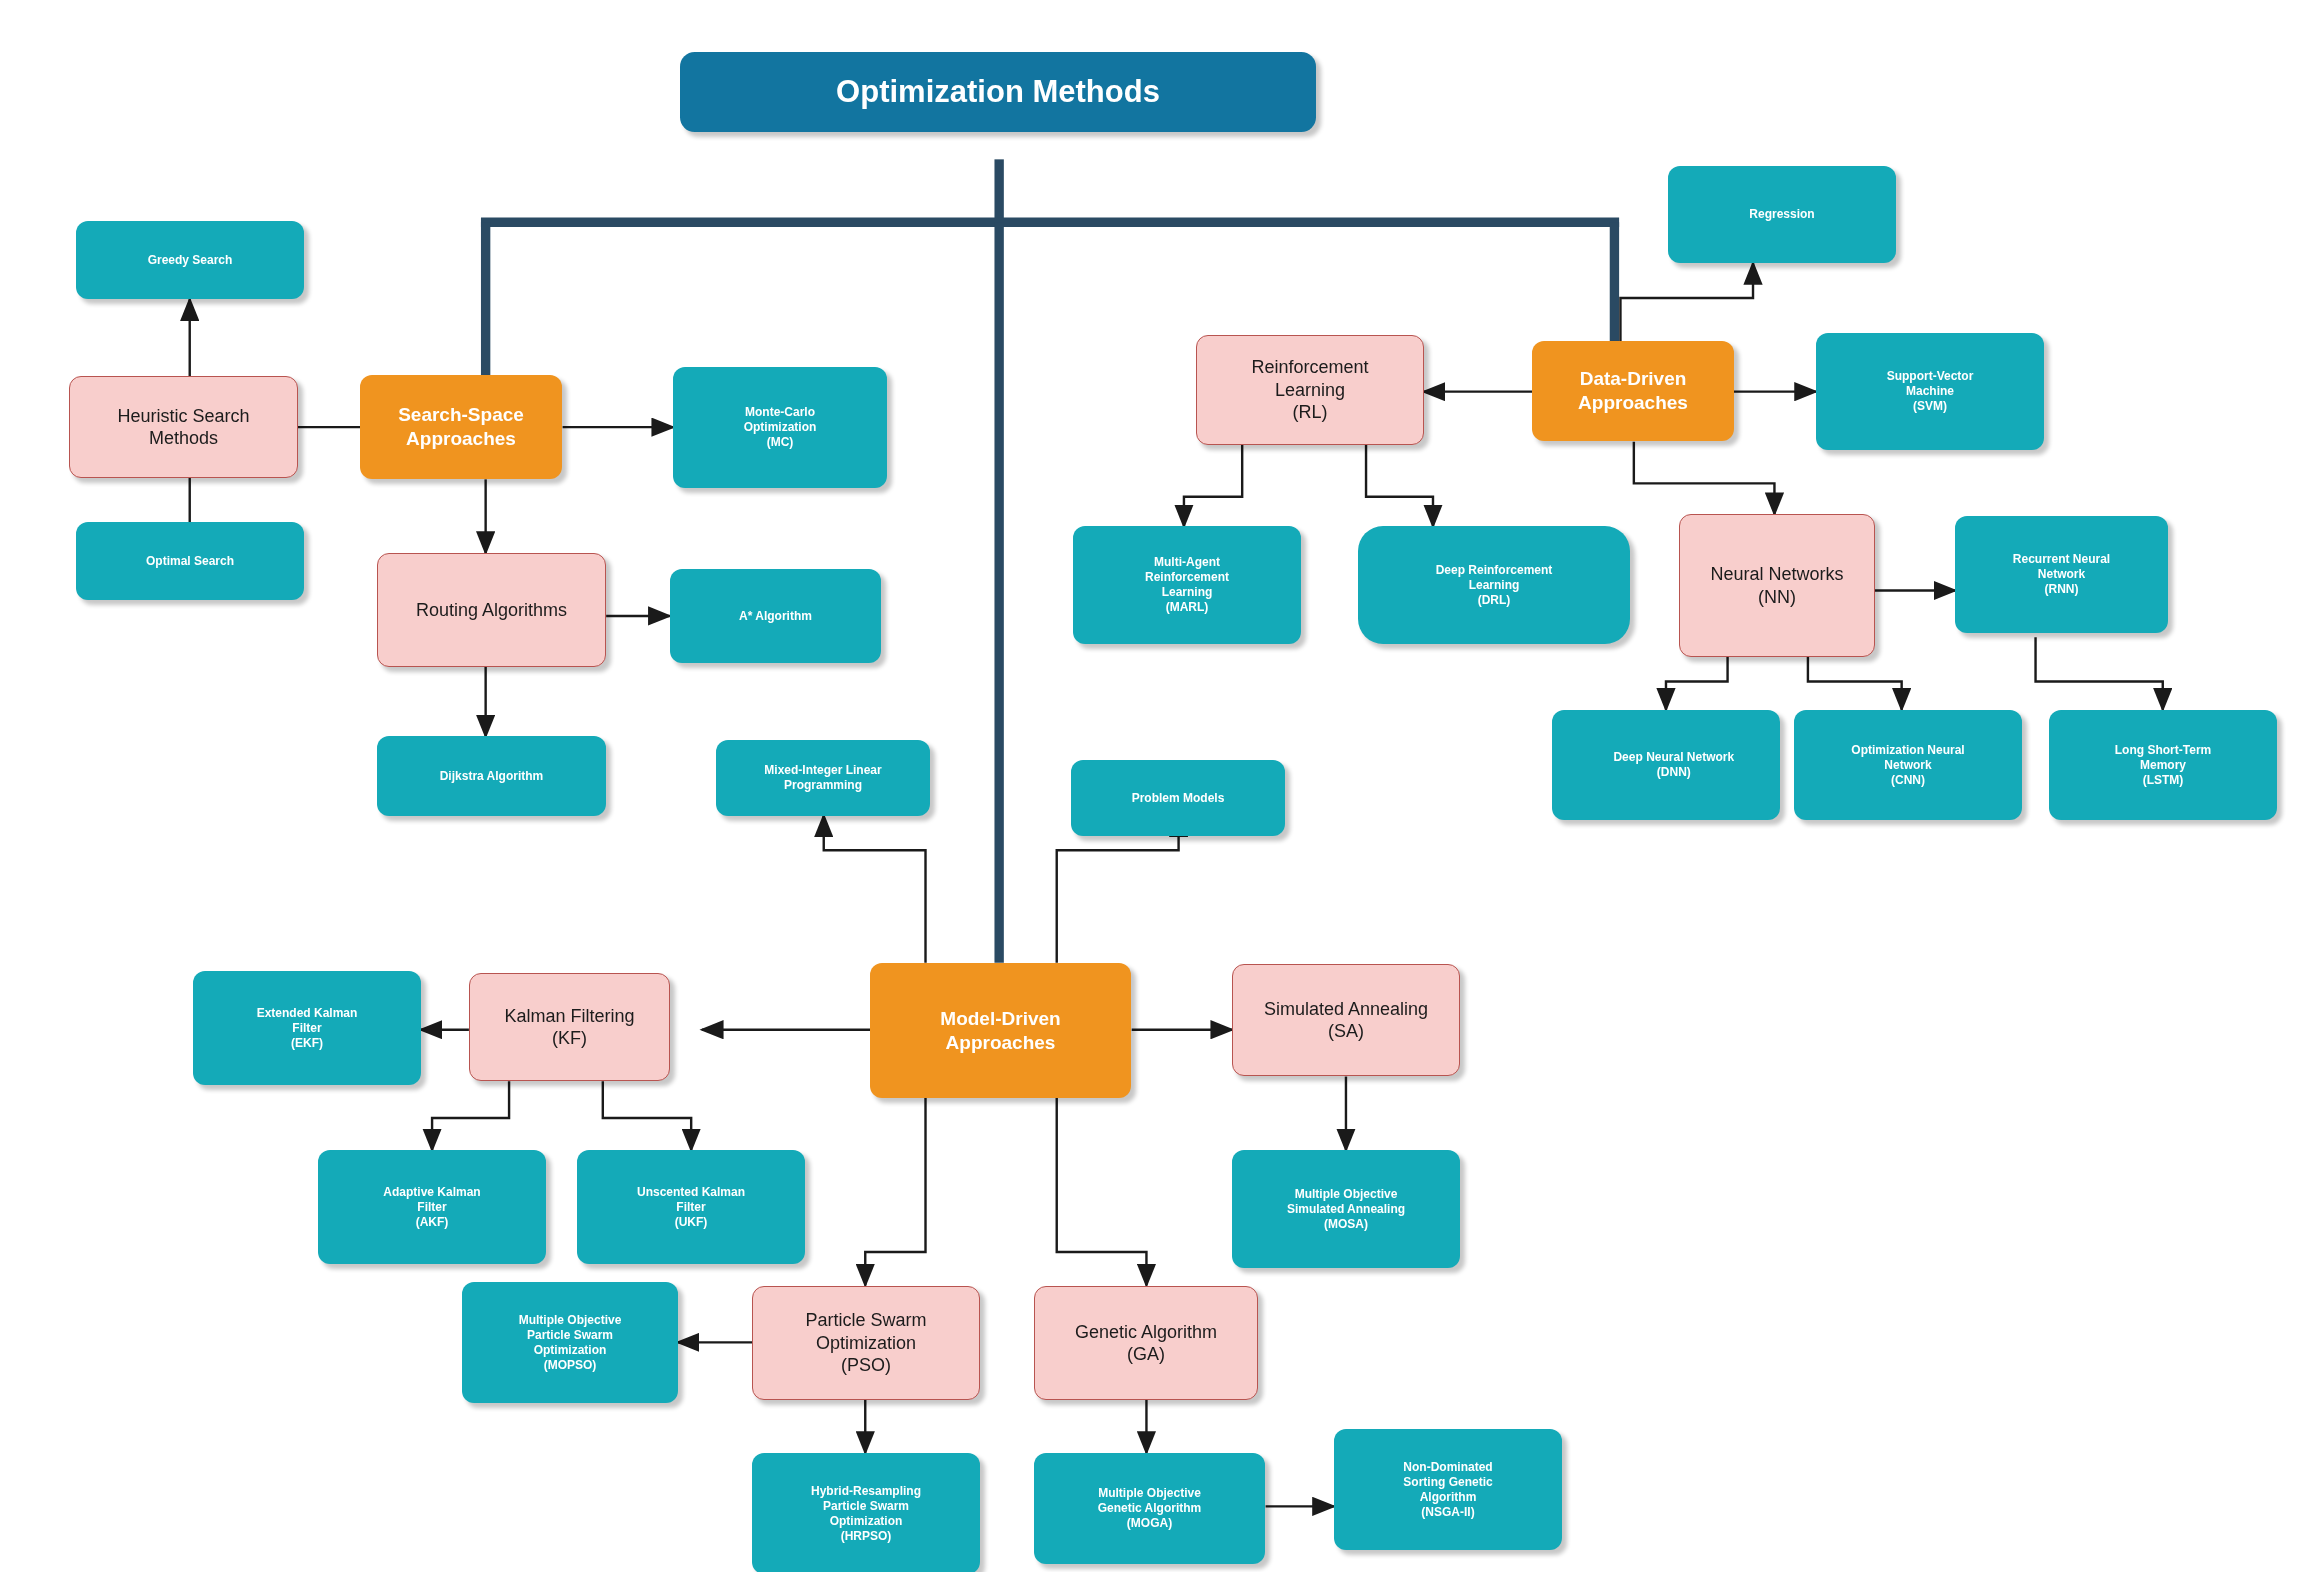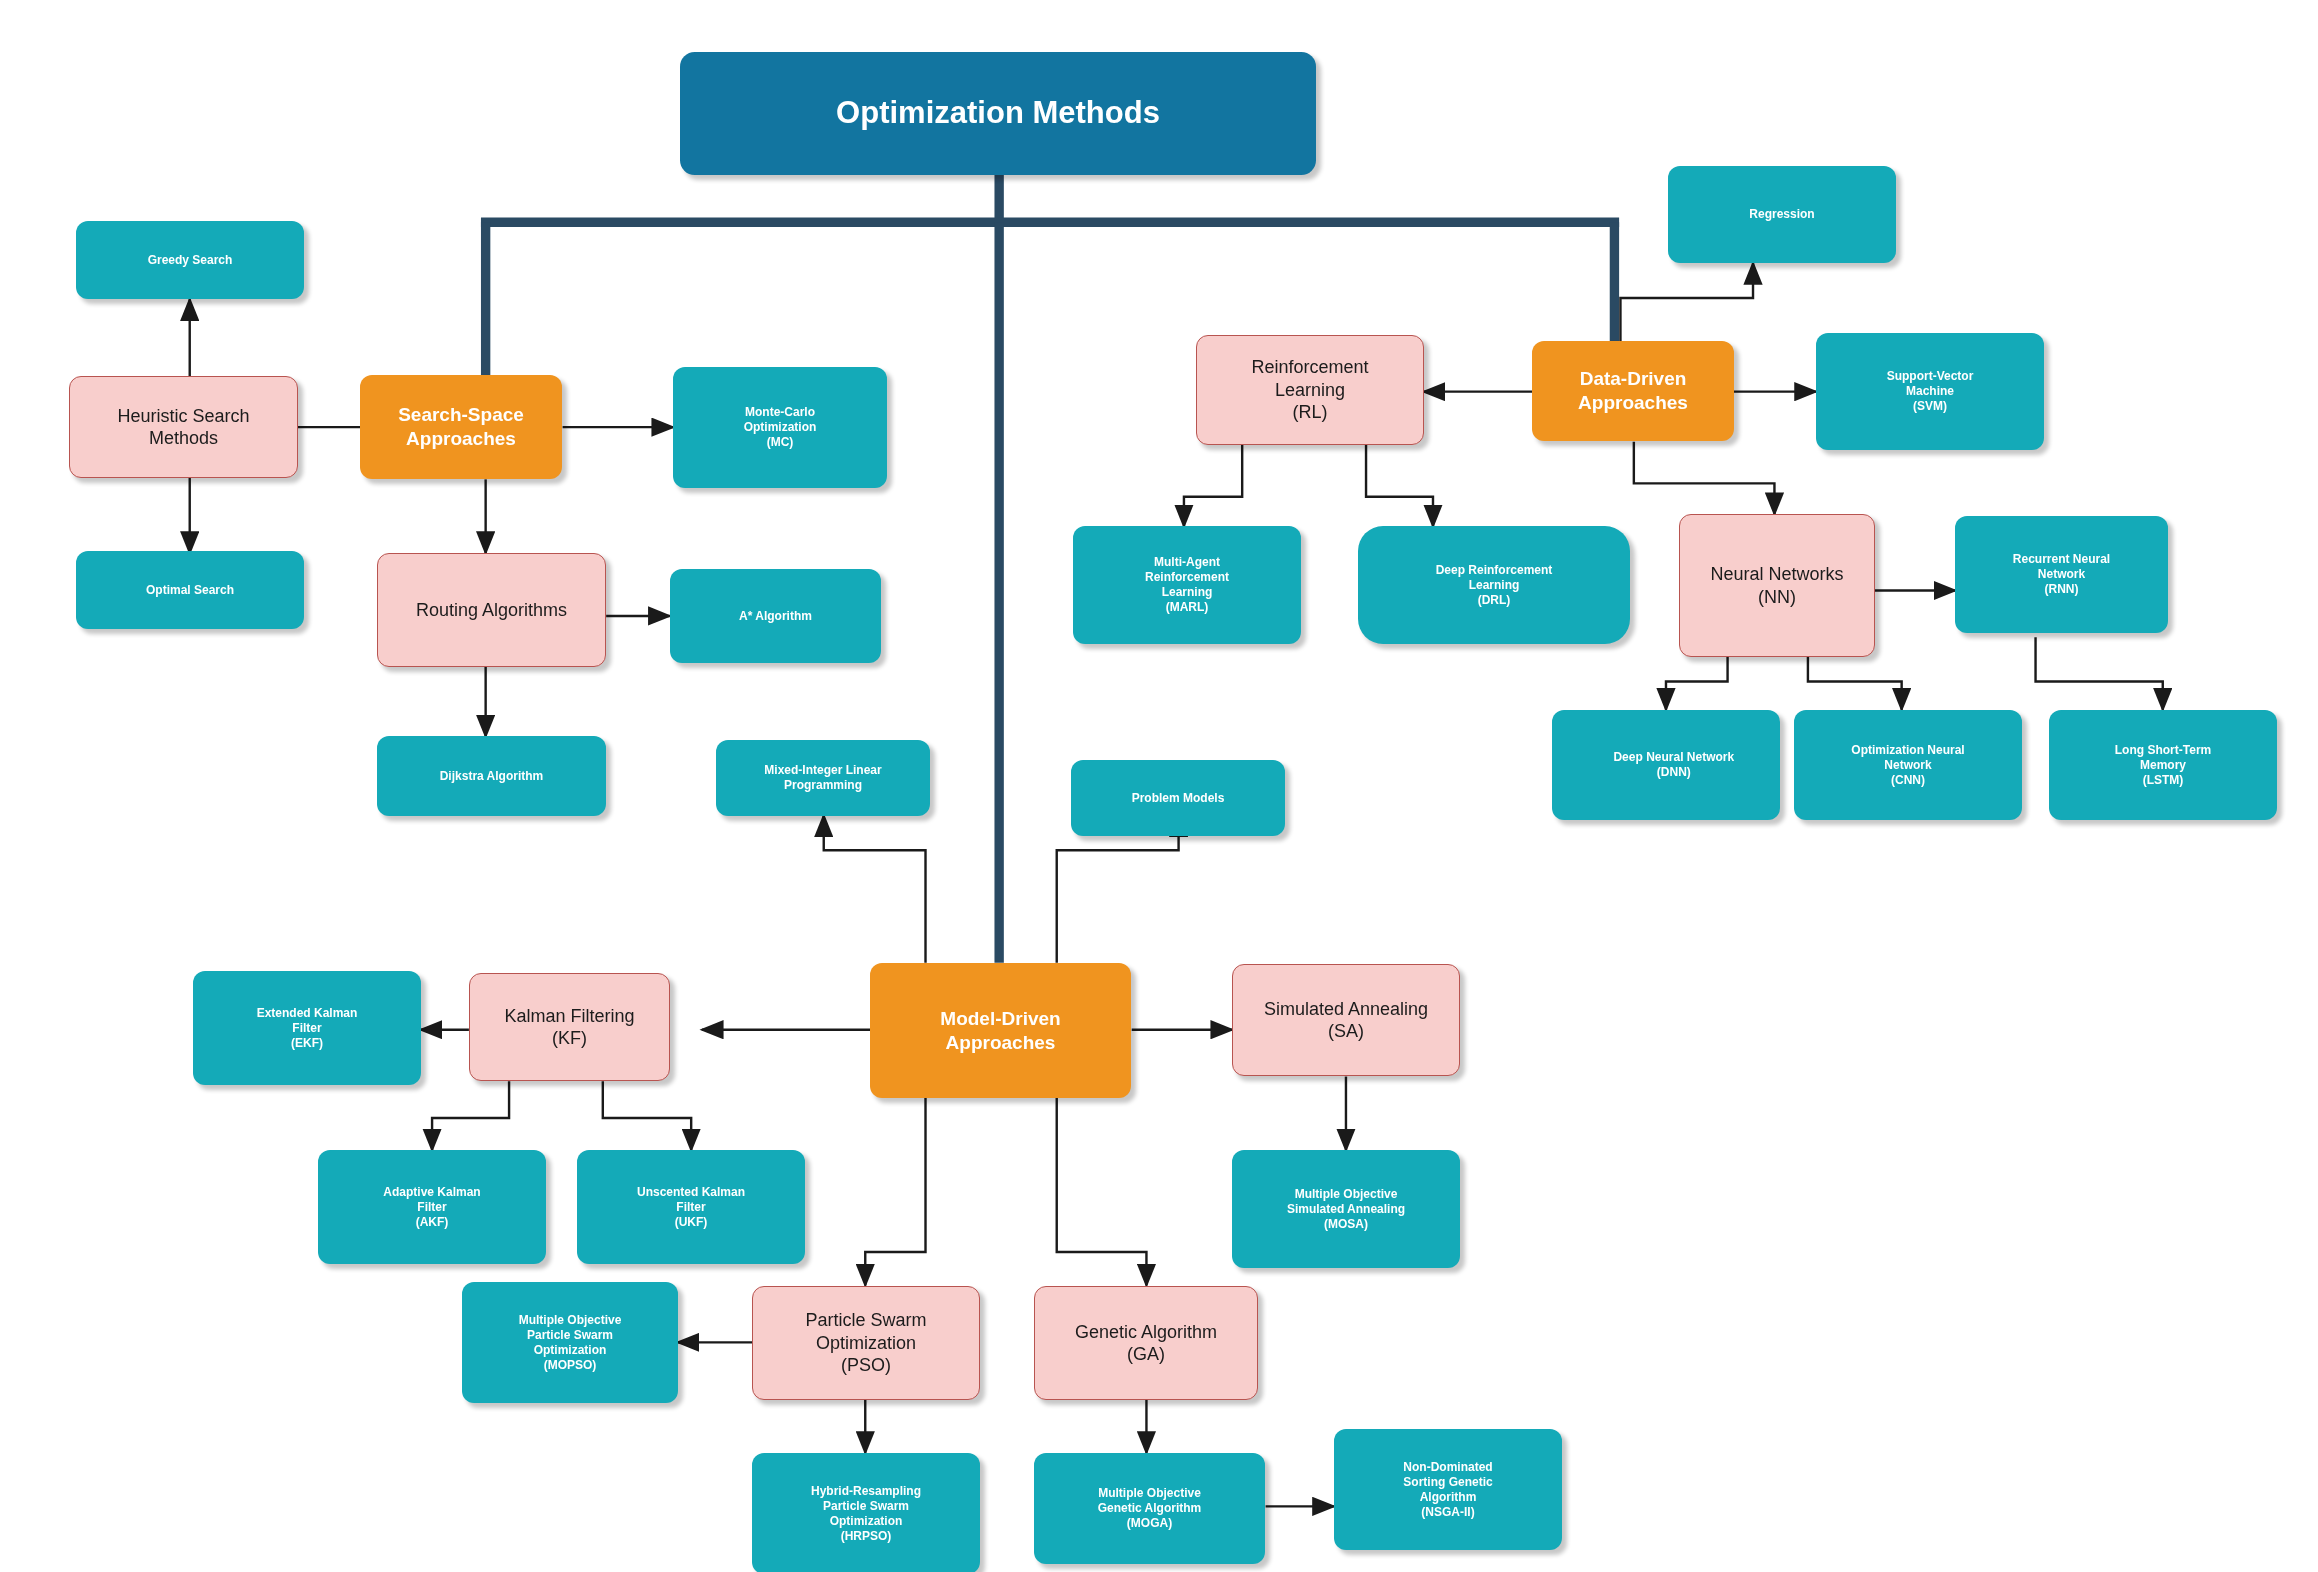--- a/index.html
+++ b/index.html
@@ -67,21 +67,21 @@
 
     <path class="edge" d="M2010,1608 L2010,1718" marker-end="url(#ah)"></path>
 
     <path class="edge" d="M1123,2005 L1012,2005" marker-end="url(#ah)"></path>
     <path class="edge" d="M1292,2090 L1292,2170" marker-end="url(#ah)"></path>
 
     <path class="edge" d="M1712,2090 L1712,2170" marker-end="url(#ah)"></path>
     <path class="edge" d="M1890,2250 L1992,2250" marker-end="url(#ah)"></path>
   </svg>
 
-  <div class="node n-root" style="left:680px;top:52px;width:636px;height:123px;">
+  <div class="node n-root" style="left:680px;top:52px;width:636px;height:80px;">
     <span>Optimization Methods</span>
   </div>
 
   <div class="node n-cat" style="left:360px;top:375px;width:202px;height:104px;">
     <span>Search-Space
 Approaches</span>
   </div>
   <div class="node n-cat" style="left:1532px;top:341px;width:202px;height:100px;">
     <span>Data-Driven
 Approaches</span>
@@ -91,21 +91,21 @@
 Approaches</span>
   </div>
 
   <div class="node n-leaf" style="left:76px;top:221px;width:228px;height:78px;">
     <span>Greedy Search</span>
   </div>
   <div class="node n-mid" style="left:69px;top:376px;width:229px;height:102px;">
     <span>Heuristic Search
 Methods</span>
   </div>
-  <div class="node n-leaf" style="left:76px;top:551px;width:228px;height:78px;justify-content:center;">
+  <div class="node n-leaf" style="left:76px;top:522px;width:228px;height:78px;justify-content:center;">
     <span>Optimal Search</span>
   </div>
   <div class="node n-leaf" style="left:673px;top:367px;width:214px;height:121px;">
     <span>Monte-Carlo
 Optimization
 (MC)</span>
   </div>
   <div class="node n-mid" style="left:377px;top:553px;width:229px;height:114px;">
     <span>Routing Algorithms</span>
   </div>

